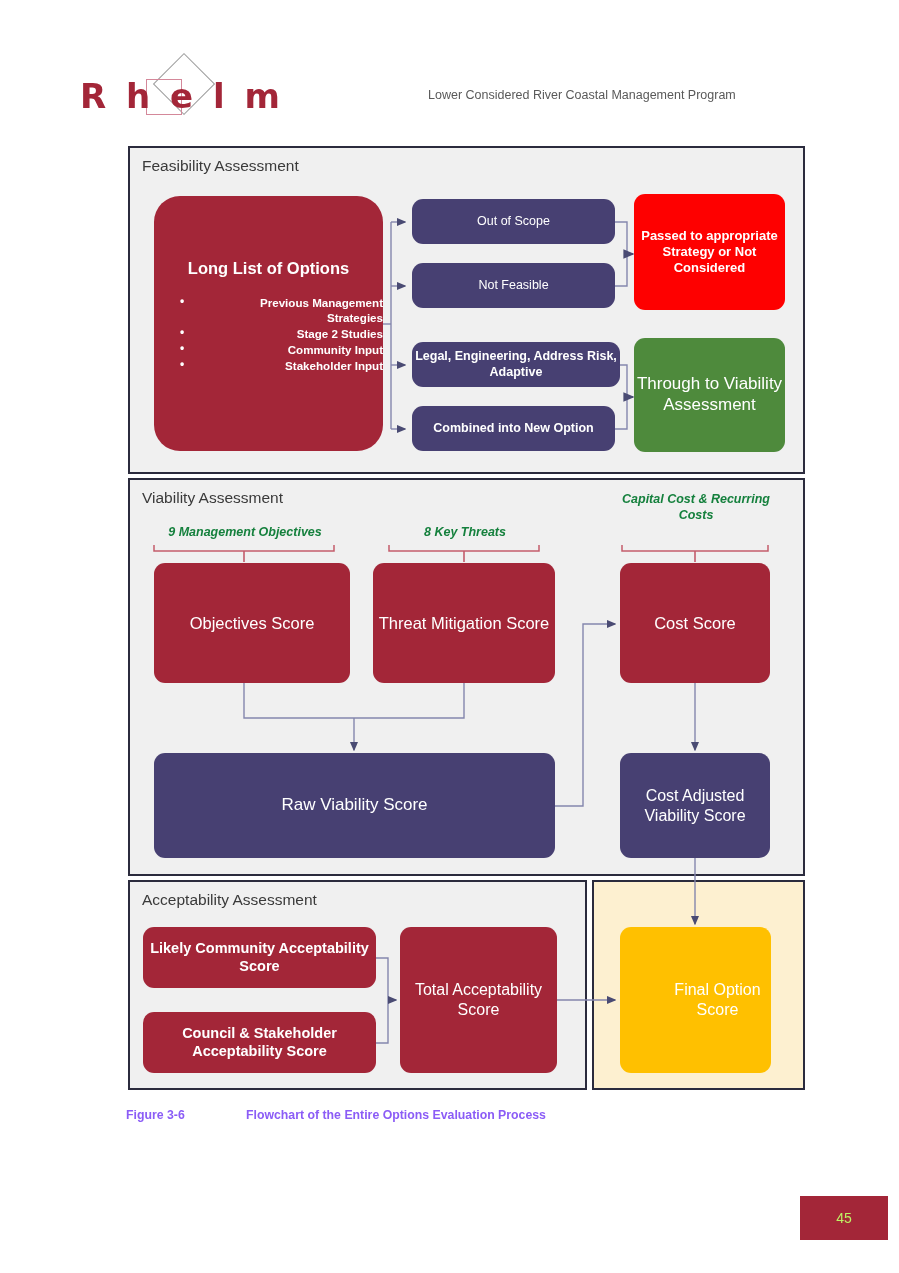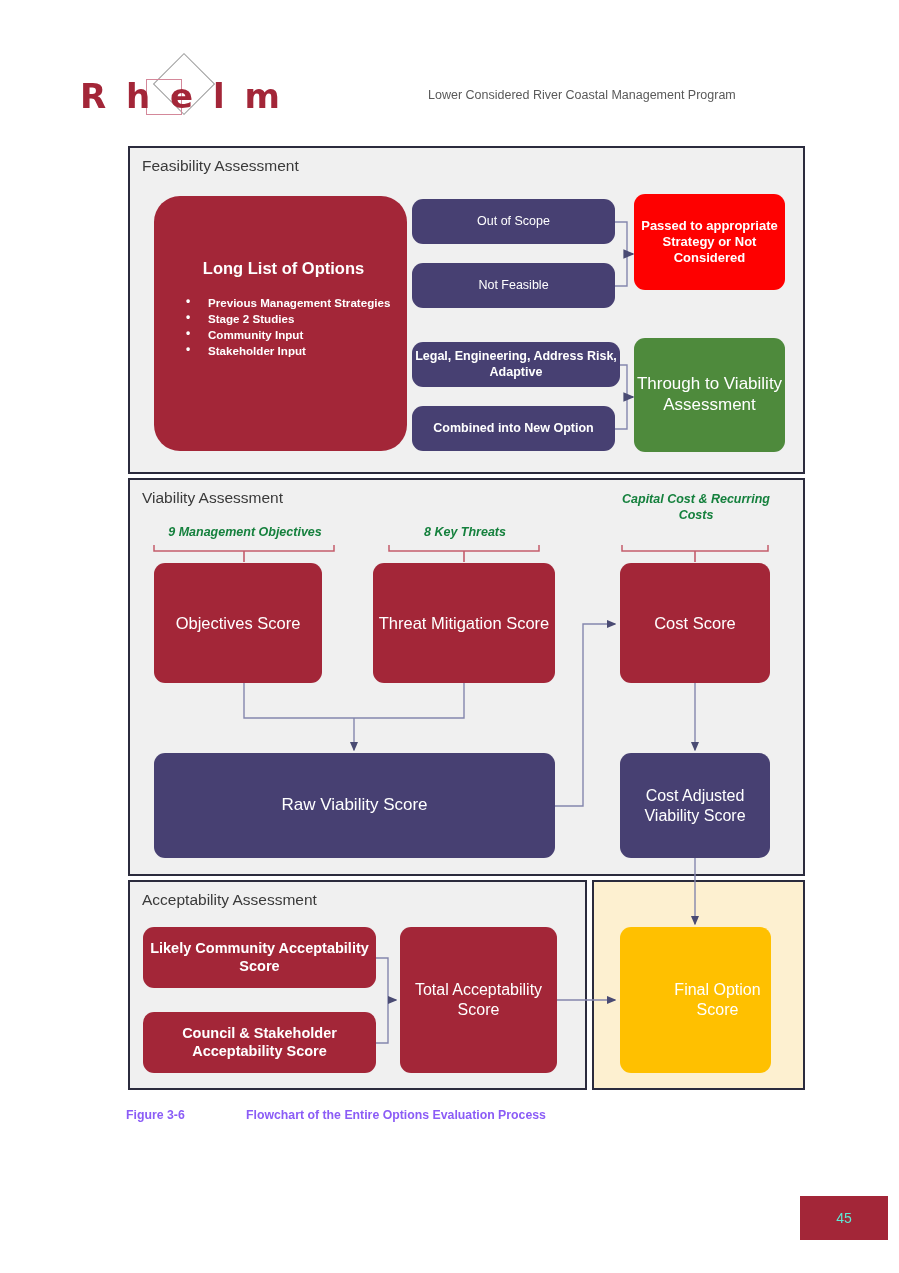--- a/index.html
+++ b/index.html
@@ -52,44 +52,44 @@
     color: #ffffff; text-align: center; line-height: 1.22;
   }
   .maroon { background: #A32638; }
   .navy   { background: #474072; }
   .red    { background: #FE0000; }
   .green  { background: #4E8A3C; }
   .yellow { background: #FFC000; padding-left: 44px; }
 
   
   #box-long-list {
-    left: 154px; top: 196px; width: 253px; height: 255px;
-    border-radius: 26px; align-items: flex-start; justify-content: flex-start; padding-left: 6px;
+    left: 154px; top: 196px; width: 229px; height: 255px;
+    border-radius: 26px; align-items: flex-start; justify-content: flex-start;
   }
   #box-long-list .ll-title {
     width: 100%; text-align: center; font-size: 16.5px; font-weight: bold;
     margin-top: 62px;
   }
-  #box-long-list ul { margin: 17px 0 0 26px; text-align: left; }
+  #box-long-list ul { margin: 17px 0 0 26px; text-align: right; }
   #box-long-list li {
     font-size: 11.6px; font-weight: bold; list-style: none;
     position: relative; padding-left: 22px; margin-bottom: 1px; line-height: 1.30;
   }
   #box-long-list li:before {
     content: "•"; position: absolute; left: 0; top: -1px; font-size: 12px;
   }
   #box-out-of-scope { left: 412px; top: 199px; width: 203px; height: 45px; font-size: 12.5px; }
   #box-not-feasible { left: 412px; top: 263px; width: 203px; height: 45px; font-size: 12.5px; }
   #box-legal        { left: 412px; top: 342px; width: 208px; height: 45px; font-size: 12.5px; font-weight: bold; }
   #box-combined     { left: 412px; top: 406px; width: 203px; height: 45px; font-size: 12.5px; font-weight: bold; }
-  #box-passed       { left: 634px; top: 194px; width: 151px; height: 96px; font-size: 13px; font-weight: bold; }
+  #box-passed       { left: 634px; top: 194px; width: 151px; height: 116px; font-size: 13px; font-weight: bold; }
   #box-through      { left: 634px; top: 338px; width: 151px; height: 114px; font-size: 17px; }
 
   
-  #box-objectives { left: 154px; top: 563px; width: 168px; height: 120px; font-size: 16.5px; }
+  #box-objectives { left: 154px; top: 563px; width: 196px; height: 120px; font-size: 16.5px; }
   #box-threat     { left: 373px; top: 563px; width: 182px; height: 120px; font-size: 16.5px; }
   #box-cost-score { left: 620px; top: 563px; width: 150px; height: 120px; font-size: 16.5px; }
   #box-raw        { left: 154px; top: 753px; width: 401px; height: 105px; font-size: 17px; }
   #box-cost-adj   { left: 620px; top: 753px; width: 150px; height: 105px; font-size: 16px; }
 
   
   #box-likely   { left: 143px; top: 927px; width: 233px; height: 61px; font-size: 14.5px; font-weight: bold; }
   #box-council  { left: 143px; top: 1012px; width: 233px; height: 61px; font-size: 14.5px; font-weight: bold; }
   #box-total    { left: 400px; top: 927px; width: 157px; height: 146px; font-size: 16px; }
   #box-final    { left: 620px; top: 927px; width: 151px; height: 146px; font-size: 16px; }
@@ -107,21 +107,21 @@
   #label-costs      { left: 620px; top: 491px; width: 152px; }
 
   
   .caption { position: absolute; top: 1108px; font-size: 12.3px; font-weight: bold; color: #8b5cf6; }
   #caption-num { left: 126px; }
   #caption-txt { left: 246px; }
 
   
   #page-number-badge {
     position: absolute; left: 800px; top: 1196px; width: 88px; height: 44px;
-    background: #A32638; color: #5eead4; font-size: 14px;
+    background: #A32638; color: #bef264; font-size: 14px;
     display: flex; align-items: center; justify-content: center;
   }
 </style>
 </head>
 <body>
 
 <div class="page">
 
   <div class="logo">
     <div class="logo-diamond-outer"></div>

